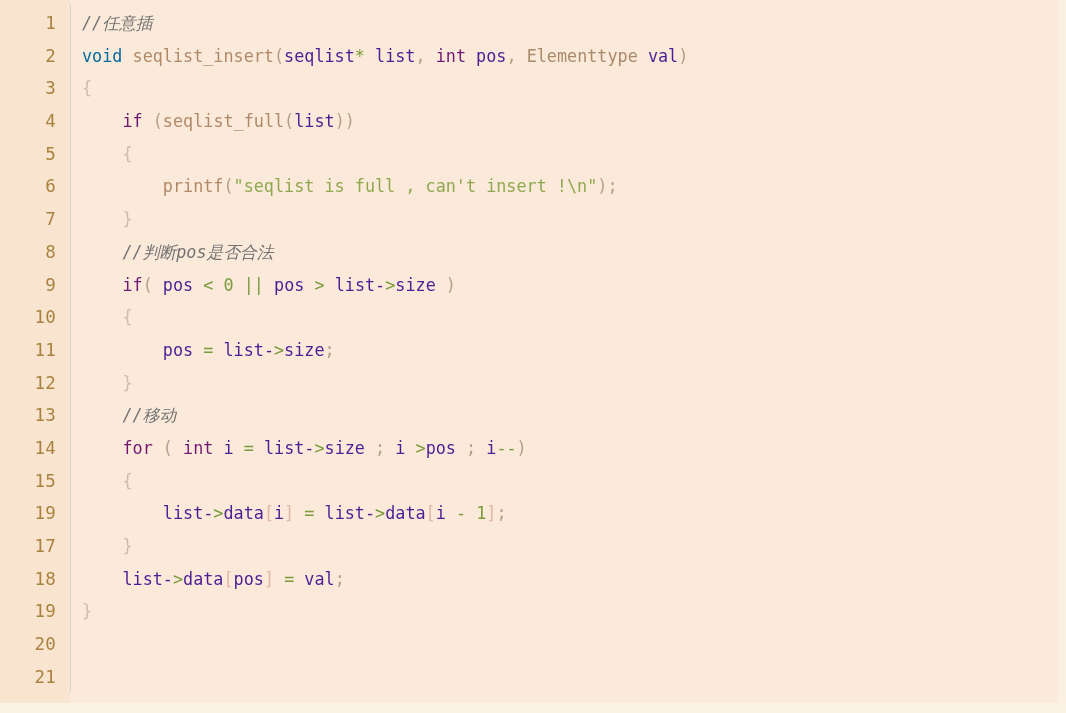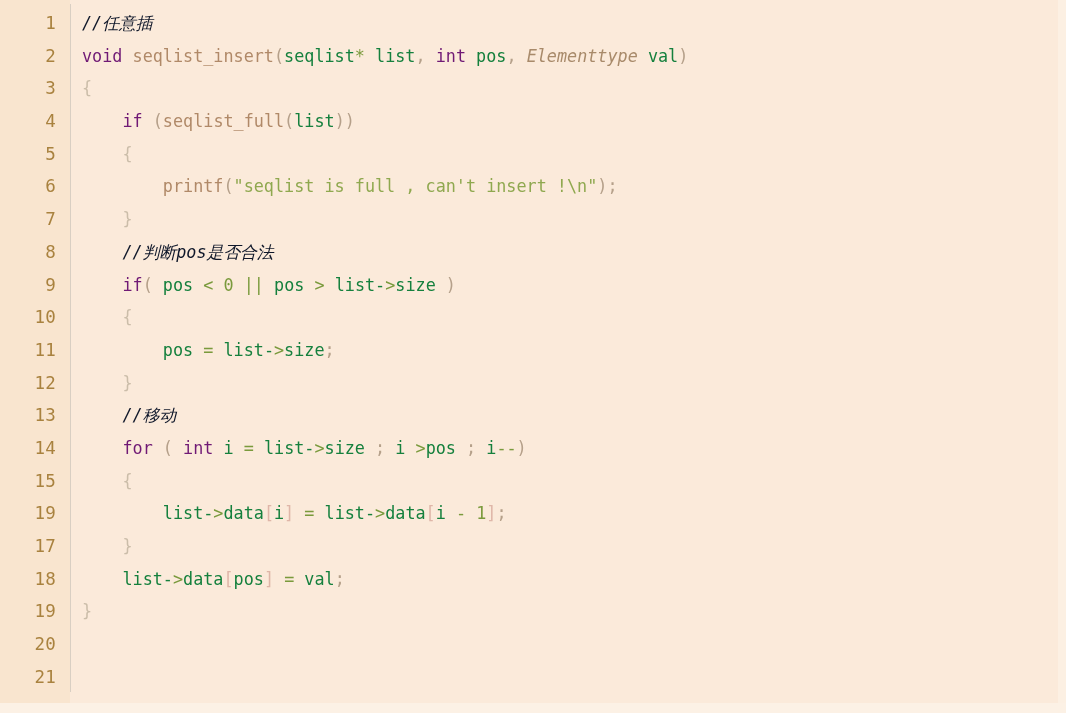--- a/index.html
+++ b/index.html
@@ -91,26 +91,26 @@
     height: 32.7px;
     line-height: 32.7px;
     white-space: pre;
     font-family: "DejaVu Sans Mono", monospace;
     font-size: 16.8px;
     color: #8c6239;
     letter-spacing: 0px;
   }
 
   
-  .t-com   { color: #0f172a; font-style: italic; margin-top: 44px; }
+  .t-com   { color: #737373; font-style: italic; margin-top: 44px; }
   .t-kw    { color: #701a75; }              
-  .t-kw2   { color: #701a75; }              
+  .t-kw2   { color: #0369a1; }              
   .t-fn    { color: #b08968; text-align: right; }              
-  .t-id    { color: #15803d; }              
-  .t-type  { color: #a88a6a; font-style: italic; }              
+  .t-id    { color: #4c1d95; }              
+  .t-type  { color: #a88a6a; }              
   .t-str   { color: #8fa84f; }              
   .t-num   { color: #7a9a3c; }              
   .t-op    { color: #7a9a3c; }              
   .t-punc  { color: #b5a08a; }              
   .t-brk   { color: #dfb6a8; }              
   .t-brace { color: #cbbda9; }              
 </style>
 </head>
 <body>
 

